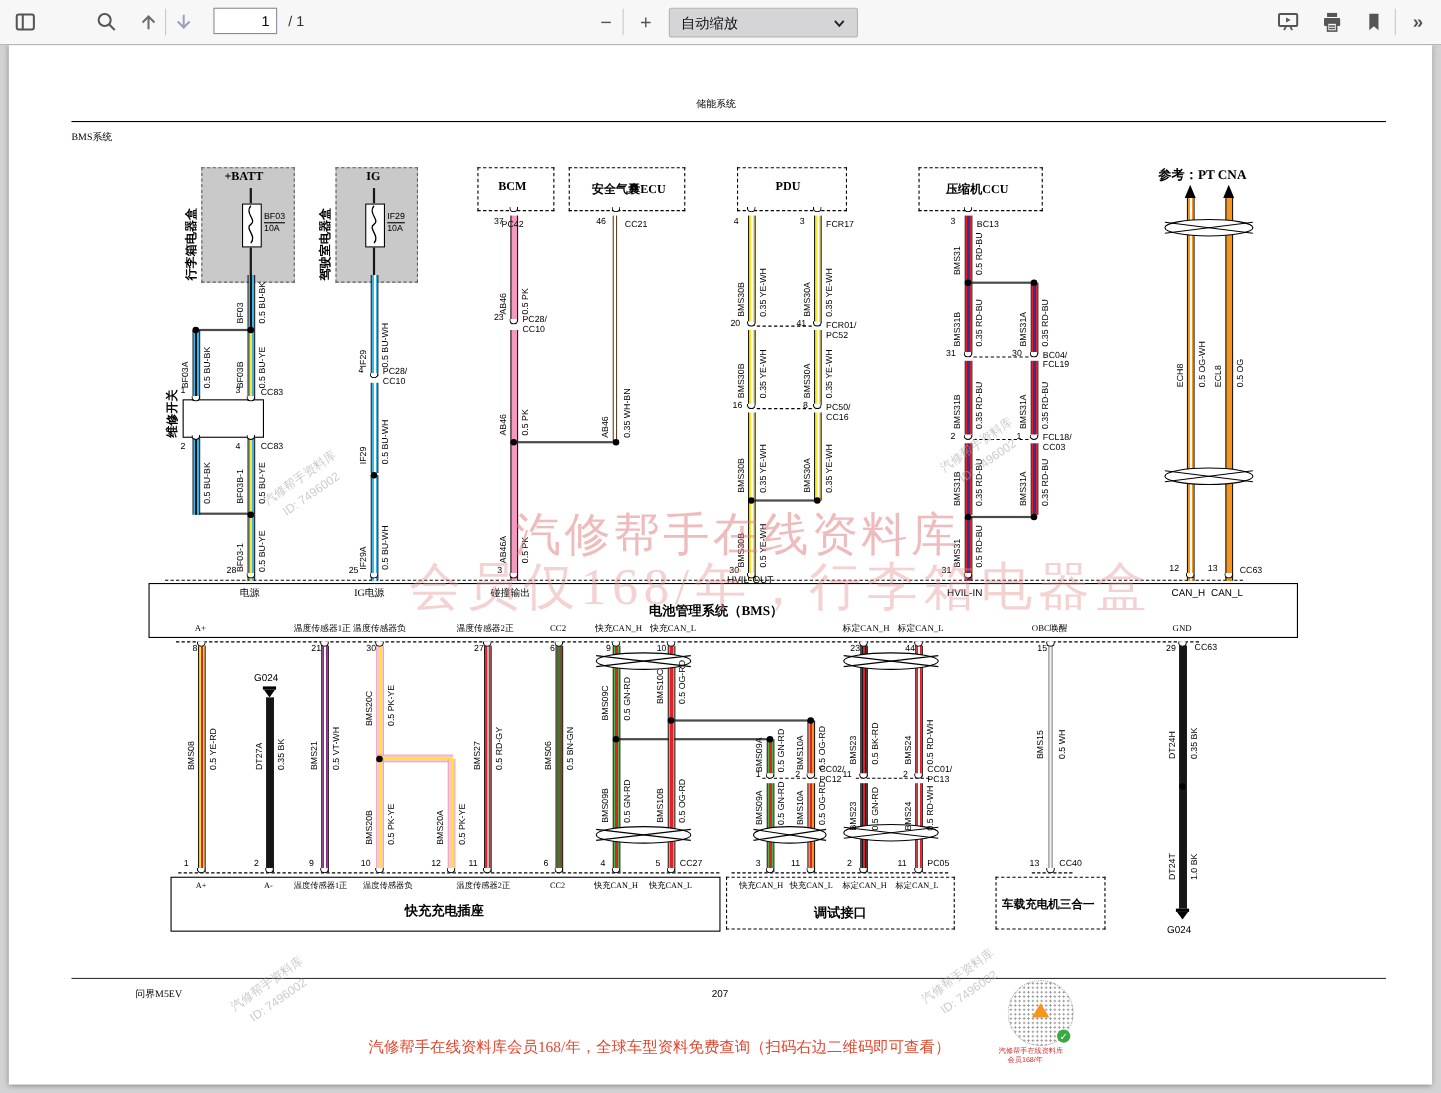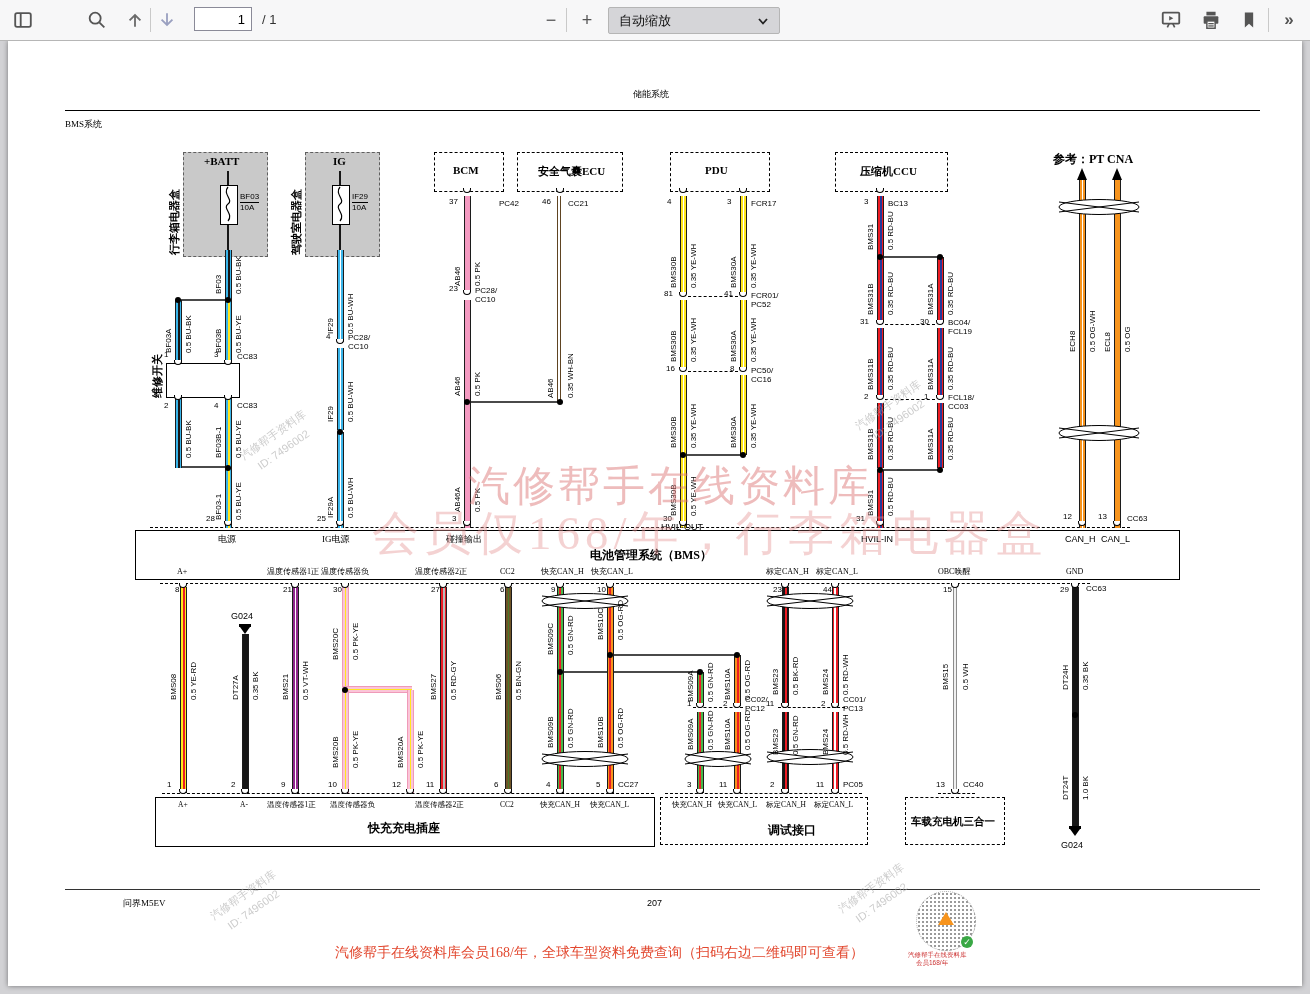--- a/index.html
+++ b/index.html
@@ -252,21 +252,21 @@
 CC10</div>
 <div class="vl" style="left:336px;top:412px">IF29</div>
 <div class="vl" style="left:356px;top:412px">0.5 BU-WH</div>
 <div class="vl" style="left:336px;top:508px">IF29A</div>
 <div class="vl" style="left:356px;top:508px">0.5 BU-WH</div>
 <div class="t" style="left:317px;top:514px">25</div>
 
 <div class="arc" style="left:463px;top:188px"></div>
 <div class="w pk" style="left:464px;top:196px;height:96px"></div>
 <div class="t" style="left:449px;top:197px">37</div>
-<div class="t" style="left:499px;top:199px">PC42</div>
+<div class="t" style="left:456px;top:199px">PC42</div>
 <div class="vl" style="left:463px;top:276px">AB46</div>
 <div class="vl" style="left:483px;top:276px">0.5 PK</div>
 <div class="t" style="left:449px;top:284px">23</div>
 <div class="t tc" style="left:475px;top:286px">PC28/
 CC10</div>
 <div class="arc" style="left:463px;top:290px"></div>
 <div class="w pk" style="left:464px;top:300px;height:102px"></div>
 <div class="vl" style="left:463px;top:386px">AB46</div>
 <div class="vl" style="left:483px;top:386px">0.5 PK</div>
 <div class="hl" style="left:467px;top:401px;width:93px"></div>
@@ -288,21 +288,21 @@
 <div class="arc" style="left:739px;top:188px"></div>
 <div class="t" style="left:667px;top:197px">4</div>
 <div class="t" style="left:727px;top:197px">3</div>
 <div class="t" style="left:751px;top:199px">FCR17</div>
 <div class="w ye-wh" style="left:680px;top:196px;height:98px"></div>
 <div class="w ye-wh" style="left:740px;top:196px;height:98px"></div>
 <div class="vl" style="left:679px;top:278px">BMS30B</div>
 <div class="vl" style="left:699px;top:278px">0.35 YE-WH</div>
 <div class="vl" style="left:739px;top:278px">BMS30A</div>
 <div class="vl" style="left:759px;top:278px">0.35 YE-WH</div>
-<div class="t" style="left:664px;top:289px">81</div>
+<div class="t" style="left:664px;top:289px">20</div>
 <div class="t" style="left:724px;top:289px">41</div>
 <div class="t tc" style="left:751px;top:291px">FCR01/
 PC52</div>
 <div class="dash" style="left:688px;top:296px;width:50px"></div>
 <div class="arc" style="left:679px;top:292px"></div>
 <div class="arc" style="left:739px;top:292px"></div>
 <div class="w ye-wh" style="left:680px;top:300px;height:68px"></div>
 <div class="w ye-wh" style="left:740px;top:300px;height:68px"></div>
 <div class="vl" style="left:679px;top:352px">BMS30B</div>
 <div class="vl" style="left:699px;top:352px">0.35 YE-WH</div>
@@ -631,21 +631,21 @@
 <div class="t ts" style="left:500px;top:801px;font-size:7.5px">CC2</div>
 <div class="t ts" style="left:540px;top:801px;font-size:7.5px">快充CAN_H</div>
 <div class="t ts" style="left:590px;top:801px;font-size:7.5px">快充CAN_L</div>
 <div class="bt bt12" style="left:368px;top:820px">快充充电插座</div>
 
 <div class="db" style="left:660px;top:797px;width:208px;height:48px"></div>
 <div class="t ts" style="left:672px;top:801px;font-size:7.5px">快充CAN_H</div>
 <div class="t ts" style="left:718px;top:801px;font-size:7.5px">快充CAN_L</div>
 <div class="t ts" style="left:766px;top:801px;font-size:7.5px">标定CAN_H</div>
 <div class="t ts" style="left:814px;top:801px;font-size:7.5px">标定CAN_L</div>
-<div class="bt bt12" style="left:768px;top:822px">调试接口</div>
+<div class="bt bt12" style="left:740px;top:822px">调试接口</div>
 
 <div class="db" style="left:905px;top:797px;width:100px;height:48px"></div>
 <div class="bt" style="left:911px;top:815px;font-size:10.5px">车载充电机三合一</div>
 
 <div class="dash" style="left:65px;top:889px;width:1195px;border-top:1.5px solid #333"></div>
 <div class="t t9 ts" style="left:123px;top:898px">问界M5EV</div>
 <div class="t t9" style="left:647px;top:898px">207</div>
 <div class="t ts" style="left:335px;top:945px;font-size:14px;color:#e2472e">汽修帮手在线资料库会员168/年，全球车型资料免费查询（扫码右边二维码即可查看）</div>
 <div id="stamp">
     <div class="core"></div>

